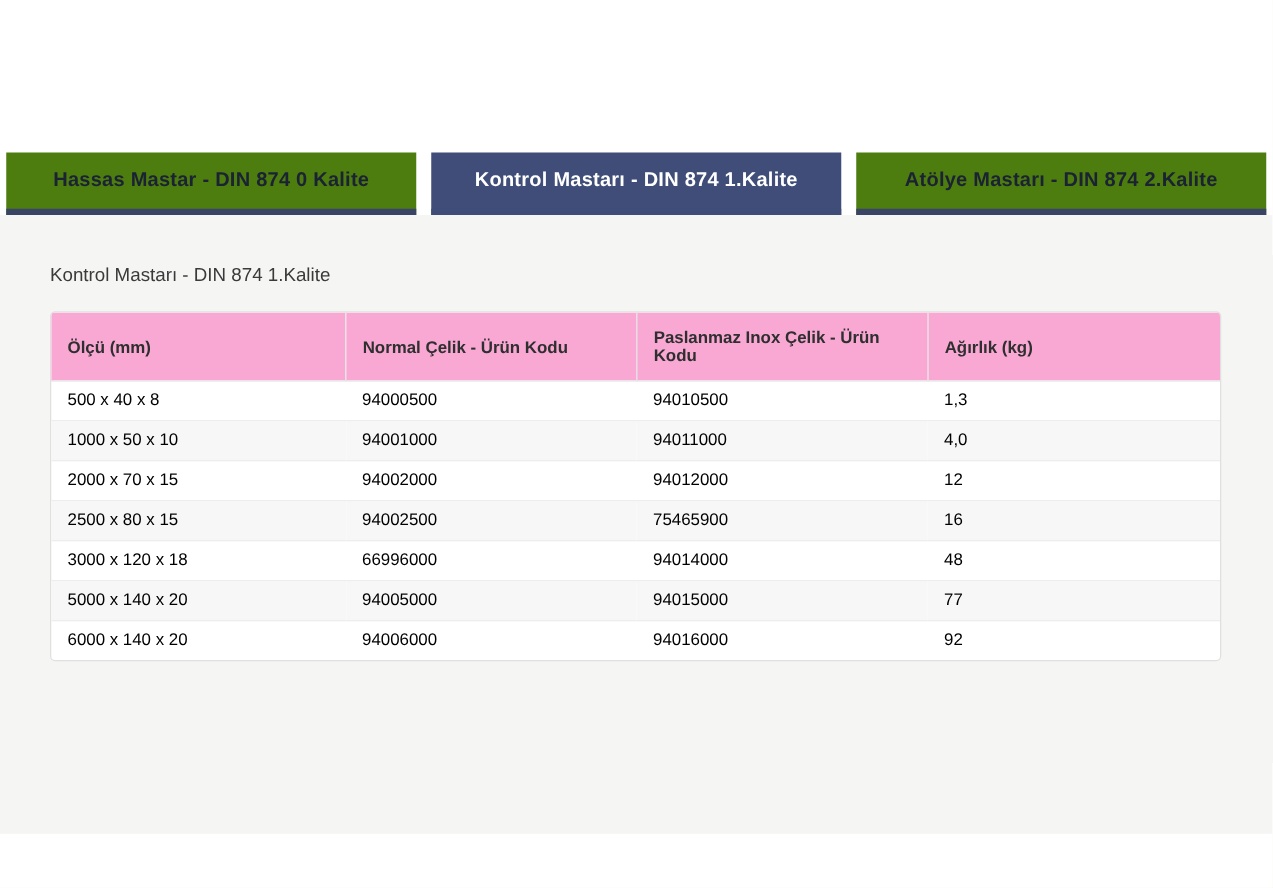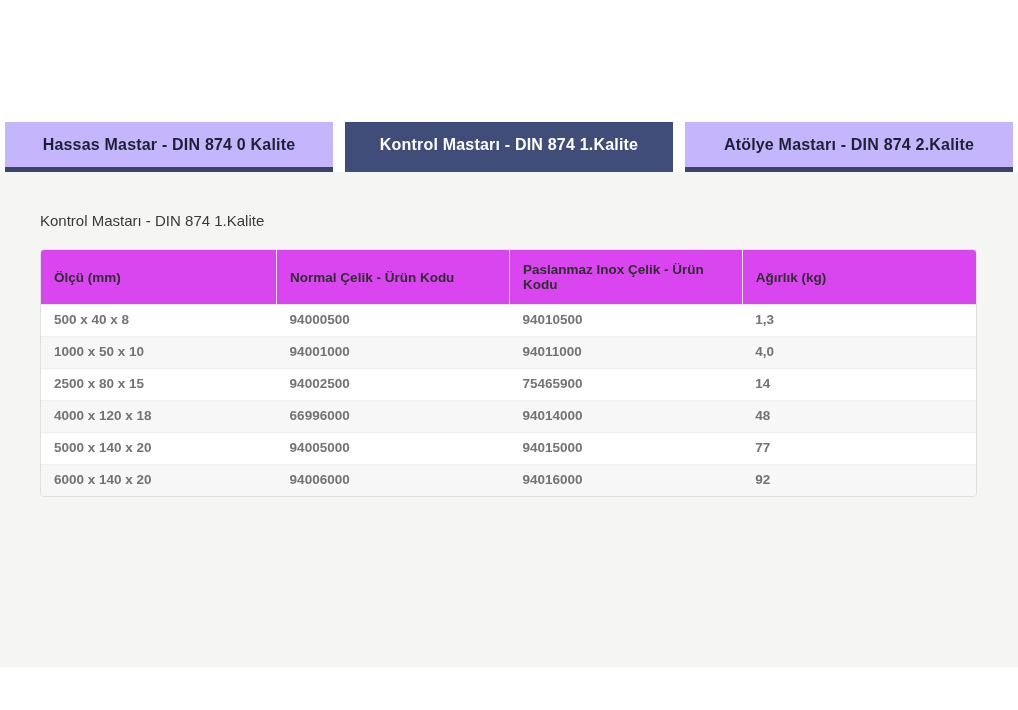--- a/index.html
+++ b/index.html
@@ -21,21 +21,21 @@
   .tab {
     flex: 1;
     height: 50px;
     display: flex;
     align-items: center;
     justify-content: center;
     font-size: 16px;
     font-weight: 700;
     letter-spacing: 0.2px;
     cursor: pointer;
-    background: #c4b5fd;
+    background: #4d7c0f;
     color: #1a2233;
     border-bottom: 5px solid #3a4565;
   }
   .tab.active {
     background: #3f4d78;
     color: #ffffff;
     border-bottom: 5px solid #3f4d78;
   }
 
   
@@ -59,37 +59,36 @@
     border: 1px solid #e0e0e0;
     border-radius: 4px;
     overflow: hidden;
   }
   table {
     width: 100%;
     border-collapse: collapse;
     table-layout: fixed;
   }
   th {
-    background: #d946ef;
+    background: #f9a8d4;
     text-align: left;
     font-size: 13.5px;
     font-weight: 700;
     color: #2f2f2f;
     padding: 12px 13px;
     border-right: 1px solid #e5e5e5;
     border-bottom: 1px solid #e5e5e5;
   }
   th:last-child { border-right: none; }
   td {
     font-size: 13.5px;
-    color: #737373;
+    color: #000000;
     padding: 7px 13px 8px 13px;
     border-bottom: 1px solid #ededed;
     line-height: 16px;
-    font-weight: bold;
   }
   tbody tr:nth-child(even) { background: #f7f7f8; }
   tbody tr:last-child td { border-bottom: none; }
 
   col.c1 { width: 25.2%; }
   col.c2 { width: 24.9%; }
   col.c3 { width: 24.9%; }
   col.c4 { width: 25.0%; }
 </style>
 </head>
@@ -133,27 +132,33 @@
           <td>94010500</td>
           <td>1,3</td>
         </tr>
         <tr>
           <td>1000 x 50 x 10</td>
           <td>94001000</td>
           <td>94011000</td>
           <td>4,0</td>
         </tr>
         <tr>
+          <td>2000 x 70 x 15</td>
+          <td>94002000</td>
+          <td>94012000</td>
+          <td>12</td>
+        </tr>
+        <tr>
           <td>2500 x 80 x 15</td>
           <td>94002500</td>
           <td>75465900</td>
-          <td>14</td>
+          <td>16</td>
         </tr>
         <tr>
-          <td>4000 x 120 x 18</td>
+          <td>3000 x 120 x 18</td>
           <td>66996000</td>
           <td>94014000</td>
           <td>48</td>
         </tr>
         <tr>
           <td>5000 x 140 x 20</td>
           <td>94005000</td>
           <td>94015000</td>
           <td>77</td>
         </tr>

